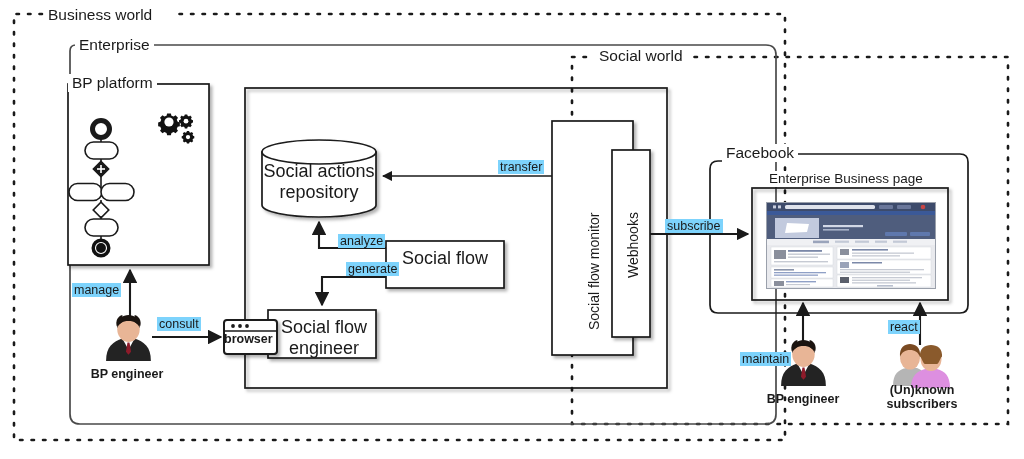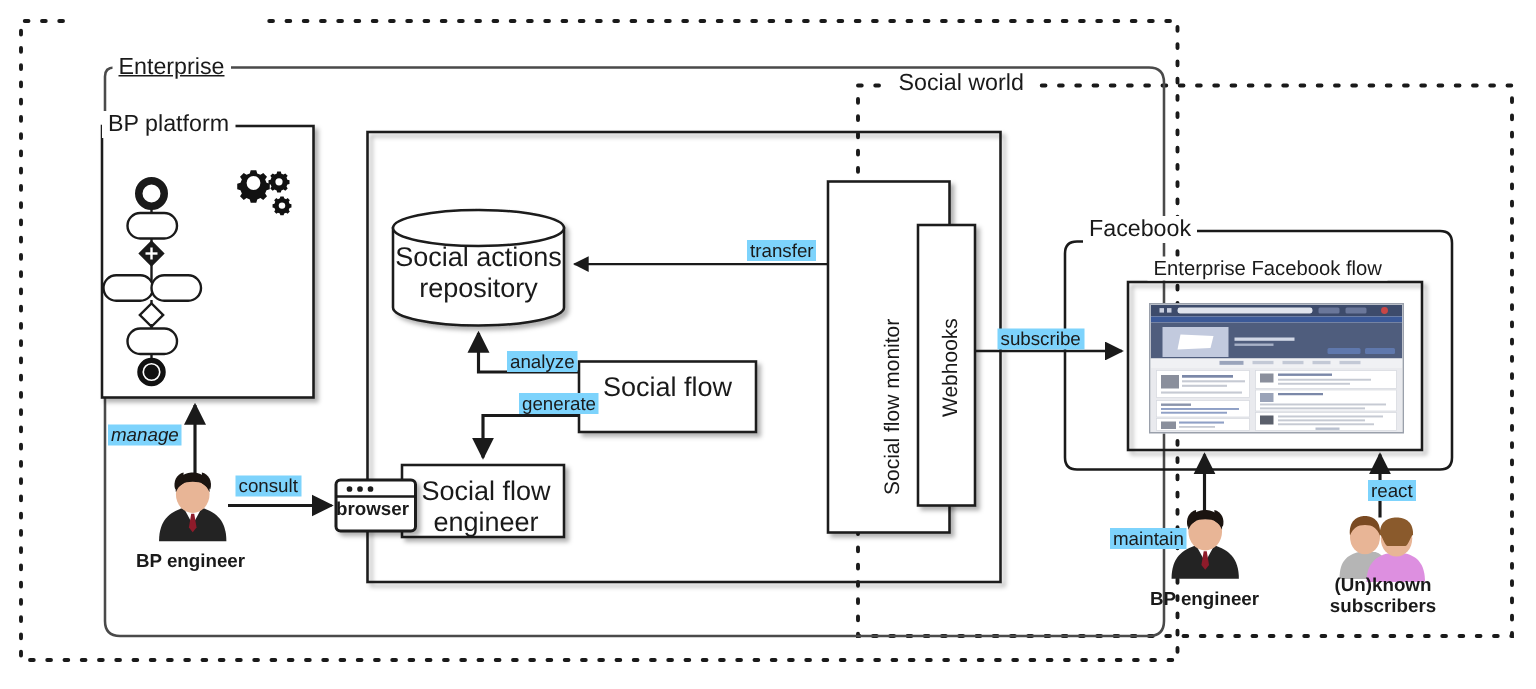--- a/index.html
+++ b/index.html
@@ -200,31 +200,32 @@
       <path d="M 0 42 C 0 30 5 26 13 24 L 24 24 C 30 26 33 31 33 42 Z" fill="#b5b5b5"></path>
       <ellipse cx="17" cy="14" rx="10" ry="11.5" fill="#e8b596"></ellipse>
       <path d="M 7 13 C 6 3 12 0 17 0 C 22 0 28 3 27 13 C 25 8 22 6 17 6 C 12 6 9 8 7 13 Z" fill="#7a4a22"></path>
 
       <path d="M 18 44 C 18 32 24 27 32 25 L 44 25 C 52 27 57 32 57 44 Z" fill="#dd8fe0"></path>
       <ellipse cx="38" cy="15" rx="10.5" ry="12" fill="#e8b596"></ellipse>
       <path d="M 27 14 C 26 4 32 1 38 1 C 44 1 50 4 49 14 C 49 9 46 20 44 20 L 32 20 C 30 20 27 9 27 14 Z" fill="#8a5a2c"></path>
     </g>
   </svg>
 
+  <div class="lbl grouplbl" style="left:44px;top:6px;">Business world</div>
 
   <div class="lbl grouplbl" style="left:595px;top:47px;">Social world</div>
 
-  <div class="lbl grouplbl" style="left:75px;top:36px;text-decoration:underline;">Enterprise</div>
+  <div class="lbl grouplbl" style="left:75px;top:36px;">Enterprise</div>
 
   <div class="lbl grouplbl" style="left:68px;top:74px;">BP platform</div>
 
 
   <div class="lbl grouplbl" style="left:722px;top:144px;">Facebook</div>
 
-  <div class="lbl" style="left:765px;top:171px;font-size:13.5px;padding:0 4px;">Enterprise Facebook flow</div>
+  <div class="lbl" style="left:765px;top:171px;font-size:13.5px;padding:0 4px;">Enterprise Business page</div>
 
   <div class="boxlbl" style="left:262px;top:161px;width:114px;">
     <div>Social actions</div>
     <div>repository</div>
   </div>
 
   <div class="boxlbl" style="left:386px;top:248px;width:118px;">
     <div>Social flow</div>
   </div>
 
@@ -240,27 +241,27 @@
   <div style="position:absolute;left:224px;top:332px;width:30px;text-align:center;font-size:12.5px;font-weight:bold;">browser</div>
 
   <div class="edgelbl" style="left:498px;top:160px;">transfer</div>
 
   <div class="edgelbl" style="left:338px;top:234px;">analyze</div>
 
   <div class="edgelbl" style="left:346px;top:262px;">generate</div>
 
   <div class="edgelbl" style="left:665px;top:219px;">subscribe</div>
 
-  <div class="edgelbl" style="left:72px;top:283px;font-style:italic;">manage</div>
+  <div class="edgelbl" style="left:72px;top:283px;">manage</div>
 
   <div class="edgelbl" style="left:157px;top:317px;">consult</div>
 
   <div class="edgelbl" style="left:740px;top:320px;margin-top:32px;">maintain</div>
 
-  <div class="edgelbl" style="left:888px;top:320px;margin-left:24px;">react</div>
+  <div class="edgelbl" style="left:888px;top:320px;">react</div>
 
   <div class="actorlbl" style="left:77px;top:367px;width:100px;">BP engineer</div>
 
   <div class="actorlbl" style="left:753px;top:392px;width:100px;">BP engineer</div>
 
   <div class="actorlbl" style="left:870px;top:383px;width:104px;">
     <div>(Un)known</div>
     <div>subscribers</div>
   </div>
 

